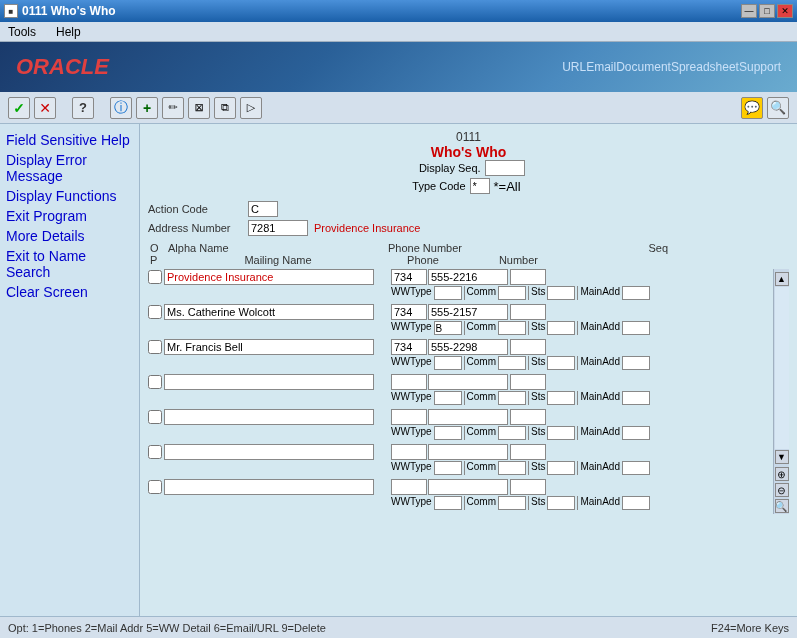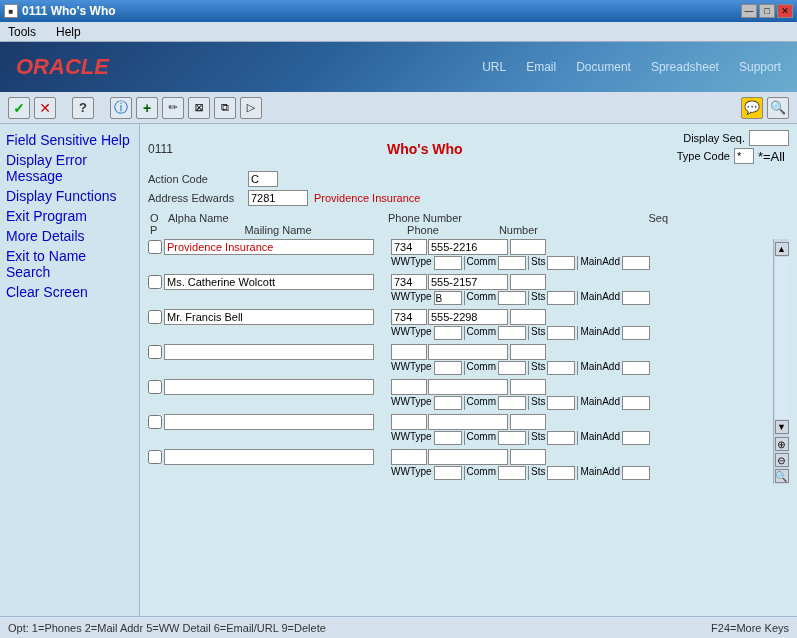--- a/index.html
+++ b/index.html
@@ -39,21 +39,21 @@
       background: linear-gradient(135deg, #1a3a6b 0%, #2a6098 40%, #4a8abf 70%, #6aabcf 100%);
       height: 50px;
       display: flex;
       align-items: center;
       justify-content: space-between;
       padding: 0 16px;
     }
     #oracle-logo { display: flex; align-items: baseline; gap: 6px; }
     #oracle-text { color: #e04040; font-size: 22px; font-weight: bold; font-style: italic; }
     #jde-text { color: white; font-size: 16px; font-weight: bold; }
-    #oracle-nav { display: flex; gap: 20px; }
+    #oracle-nav { display: flex; }
     .oracle-nav-item { color: #c8e0f8; font-size: 12px; cursor: pointer; }
 
     
     #toolbar {
       background: #d4e0ec;
       height: 32px;
       display: flex;
       align-items: center;
       padding: 0 8px;
       gap: 4px;
@@ -98,20 +98,21 @@
       padding: 6px 8px;
       overflow: hidden;
     }
 
     
     .form-header {
       display: flex;
       align-items: center;
       justify-content: space-between;
       margin-bottom: 4px;
+      flex-direction: column;
     }
     .form-id { font-size: 12px; color: #333; }
     .form-title { font-size: 14px; color: #cc0000; font-weight: bold; }
 
     
     .field-row {
       display: flex;
       align-items: center;
       margin-bottom: 3px;
       font-size: 11px;
@@ -248,21 +249,21 @@
         </div>
       </div>
     </div>
 
     <div class="field-row">
       <span class="field-label">Action Code</span>
       <input type="text" class="field-input" style="width: 30px;" value="C">
     </div>
 
     <div class="field-row">
-      <span class="field-label">Address Edwards</span>
+      <span class="field-label">Address Number</span>
       <input type="text" class="field-input" style="width: 60px;" value="7281">
       <span class="field-value">Providence Insurance</span>
     </div>
 
     <div style="display:flex; font-size:11px; color:#333; margin-top:6px; padding:0 2px; margin-bottom:0px;">
       <span style="width:18px;">O</span>
       <span style="width:220px;">Alpha Name</span>
       <span style="width:200px;">Phone Number</span>
       <span style="width:80px; text-align:right;">Seq</span>
     </div>

